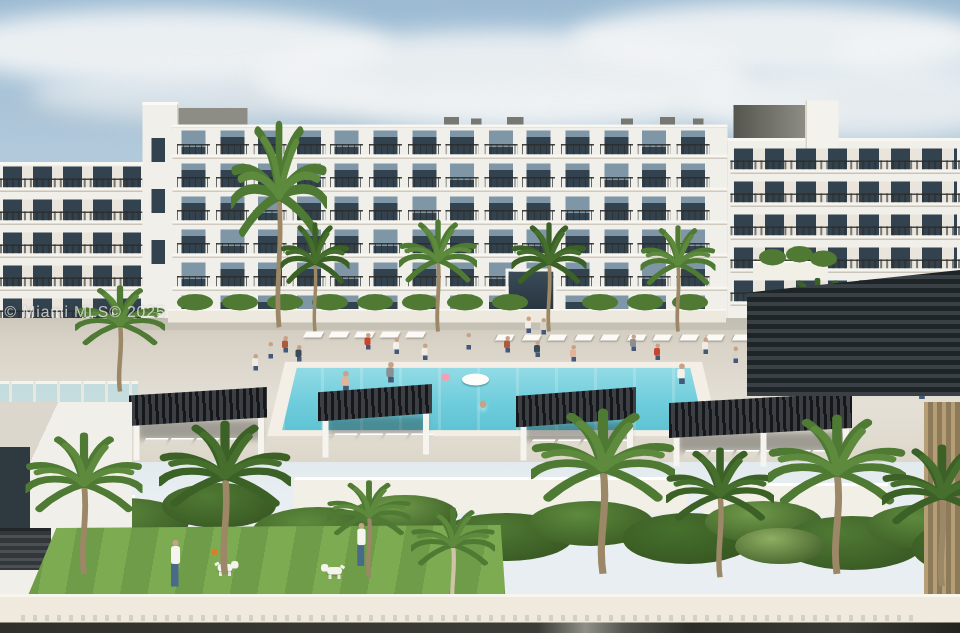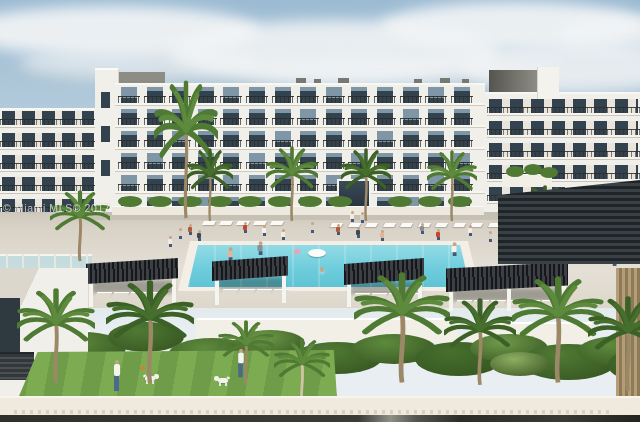--- a/index.html
+++ b/index.html
@@ -841,14 +841,14 @@
           <path d="M50,54 Q70,34 90,42" stroke="var(--palm)" stroke-width="6" fill="none" stroke-linecap="round"></path>
           <path d="M50,54 Q48,24 34,14" stroke="var(--palm)" stroke-width="6" fill="none" stroke-linecap="round"></path>
           <path d="M50,54 Q60,26 68,16" stroke="var(--palm)" stroke-width="6" fill="none" stroke-linecap="round"></path>
      <circle cx="50" cy="52" r="5" fill="var(--palm)"></circle>
         </svg>
       </div>
     </div>
   <div id="cream-wall"></div>
   <div id="noise-strip"></div>
   <div id="bottom-strip"></div>
-  <div id="watermark">© Miami MLS© 2017</div>
+  <div id="watermark">© Miami MLS© 2025</div>
 </div>
 
 </body></html>

